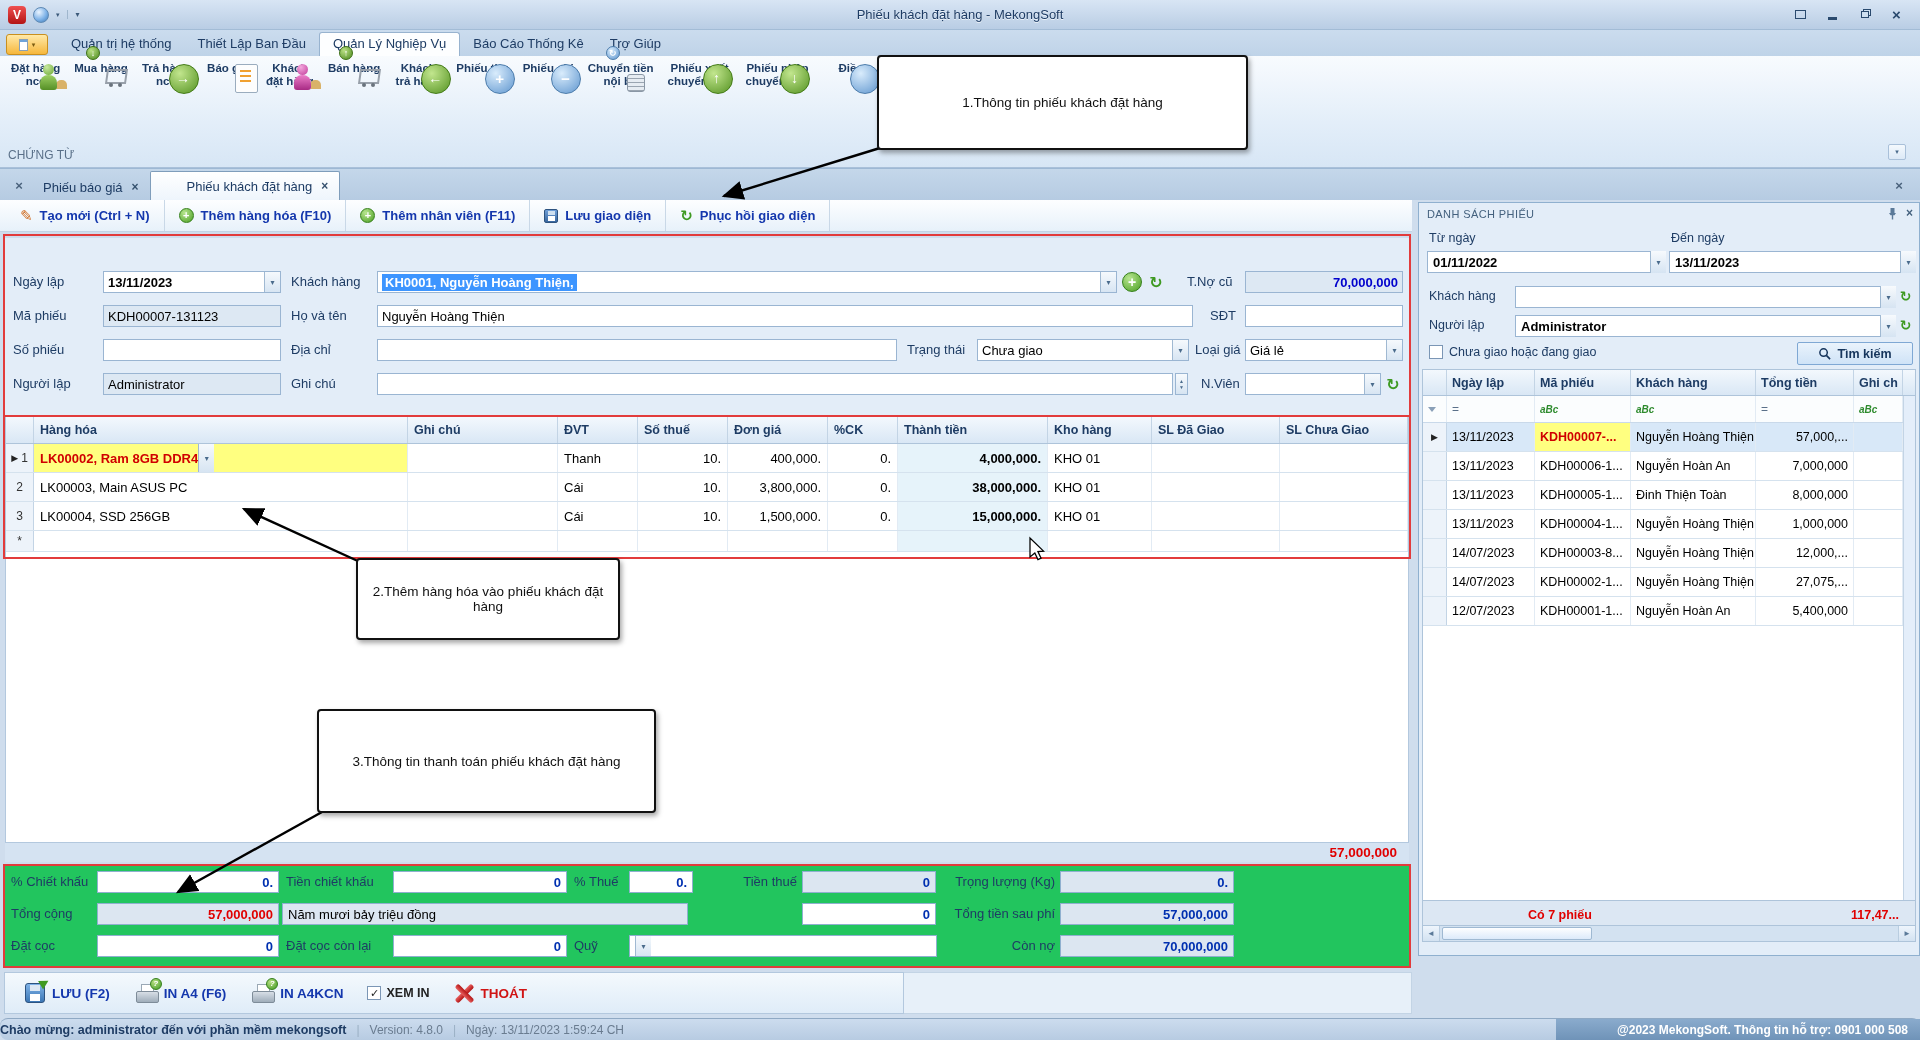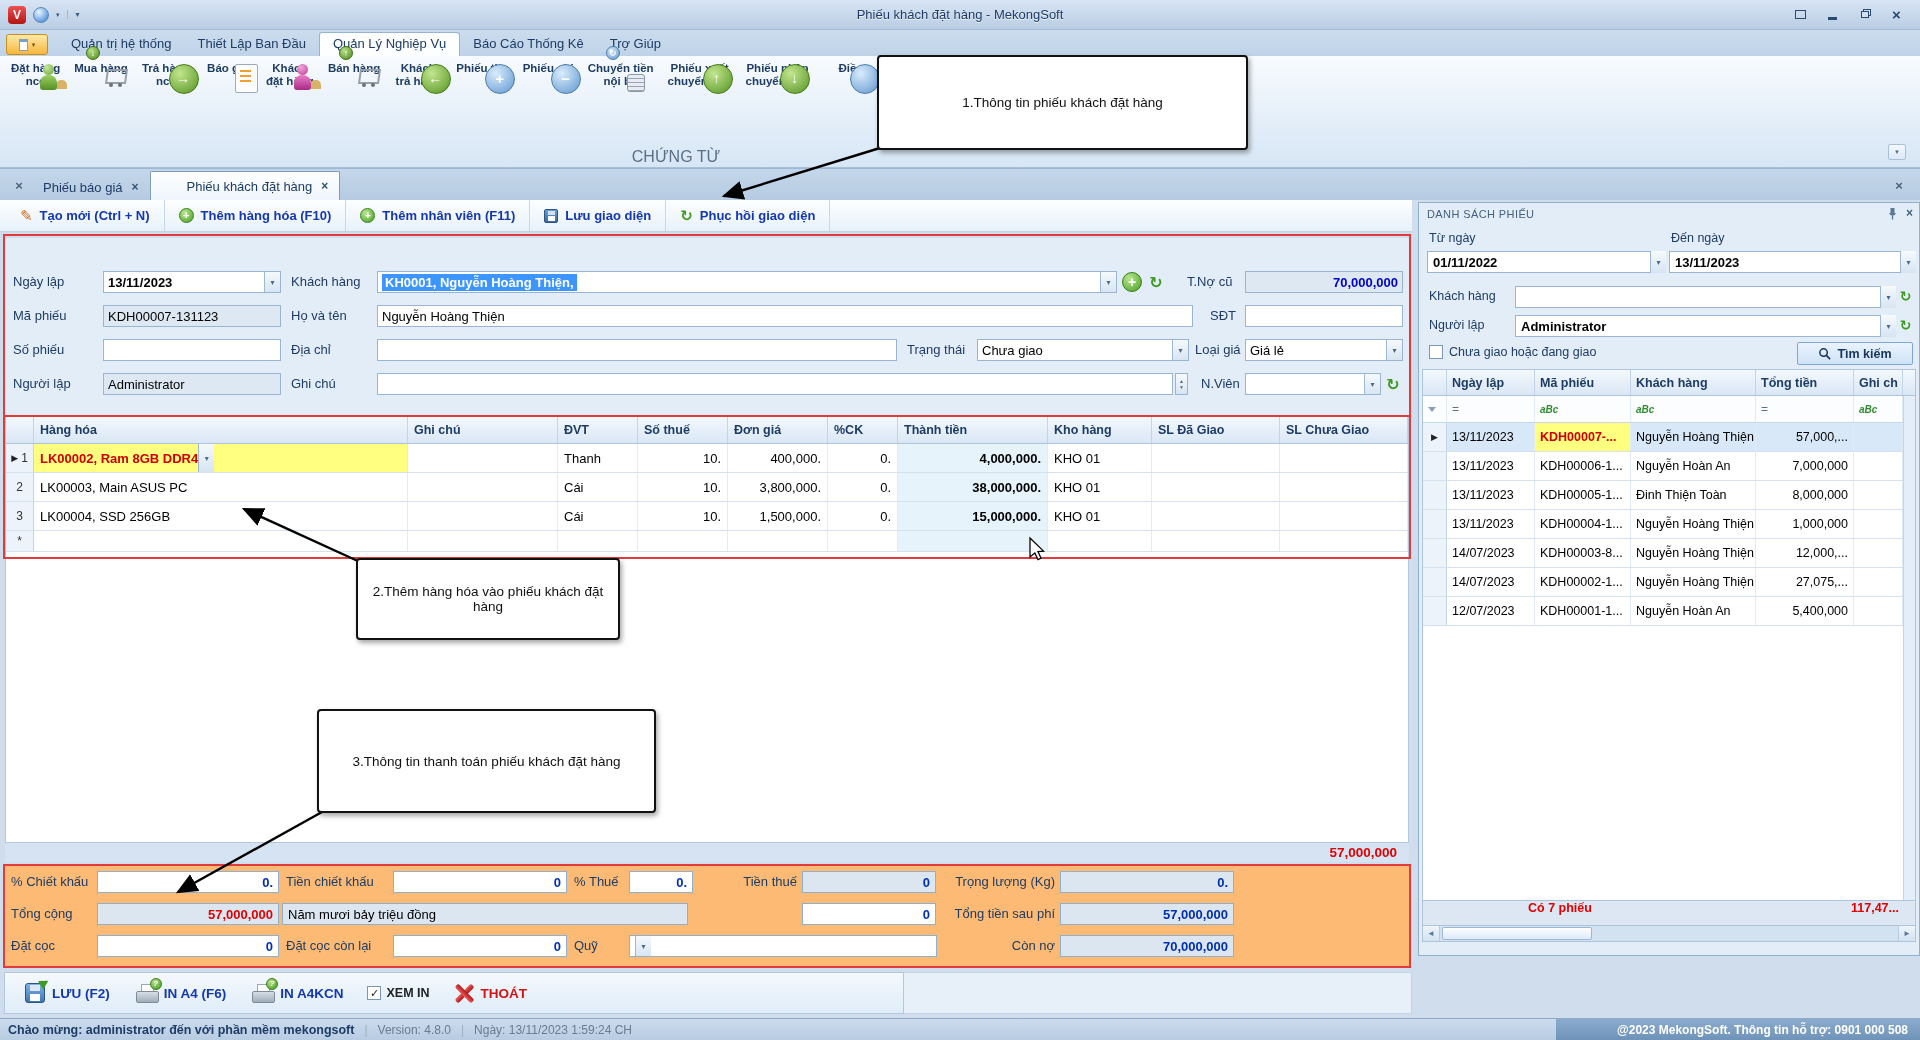--- a/index.html
+++ b/index.html
@@ -43,21 +43,21 @@
 .cart::after{content:"";position:absolute;left:8px;top:21px;width:4px;height:4px;border-radius:50%;background:#6a737d;box-shadow:9px 0 0 0 #6a737d;}
 .ic .badge{position:absolute;right:1px;bottom:2px;width:14px;height:14px;border-radius:50%;background:radial-gradient(circle at 35% 30%,#b9e084,#4d8a1e);border:1px solid #3c7014;color:#fff;font-size:9px;font-weight:bold;display:flex;align-items:center;justify-content:center;line-height:1;}
 .circle-green::before{content:"";position:absolute;left:3px;top:2px;width:28px;height:28px;border-radius:50%;background:radial-gradient(circle at 35% 30%,#c2e68e,#559322);border:1px solid #447c17;}
 .circle-green .arr{position:absolute;left:3px;top:2px;width:28px;height:28px;display:flex;align-items:center;justify-content:center;color:#fff;font-size:14px;font-weight:bold;}
 .circle-blue::before{content:"";position:absolute;left:3px;top:2px;width:28px;height:28px;border-radius:50%;background:radial-gradient(circle at 35% 30%,#d9ecfc,#5f96cf);border:1px solid #4c7cab;}
 .circle-blue .arr{position:absolute;left:3px;top:2px;width:28px;height:28px;display:flex;align-items:center;justify-content:center;color:#fff;font-size:15px;font-weight:bold;}
 .document::before{content:"";position:absolute;left:7px;top:2px;width:21px;height:27px;background:#fdfdfd;border:1px solid #9aacbe;border-radius:2px;}
 .document::after{content:"";position:absolute;left:12px;top:8px;width:11px;height:15px;background:repeating-linear-gradient(#f0a030 0 2px,transparent 2px 5px);}
 .coins::before{content:"";position:absolute;left:6px;top:12px;width:16px;height:16px;background:repeating-linear-gradient(#e6ecf2 0 3px,#9aa5b1 3px 4px);border:1px solid #8a97a5;border-radius:3px;}
 .coins .badge{background:radial-gradient(circle at 35% 30%,#d9ecfc,#5f96cf);border-color:#4c7cab;font-size:9px;}
-.group-label{position:absolute;left:16px;top:92px;width:1320px;text-align:center;font-size:16px;color:#5a7089;}
+.group-label{position:absolute;left:8px;top:92px;width:1320px;text-align:left;font-size:12px;color:#5a7089;}
 .ribbon-more{position:absolute;right:14px;top:88px;width:18px;height:16px;border:1px solid #a9c0d9;border-radius:2px;background:linear-gradient(#f4f9fd,#dce9f6);display:flex;align-items:center;justify-content:center;font-size:7px;color:#4a6b8c;}
 
 
 #doctabs{position:absolute;left:0;top:168px;width:1920px;height:32px;background:linear-gradient(#c4d7ea,#b6cbe2);border-top:1px solid #9db8d4;display:flex;align-items:flex-end;padding:0 8px 0 6px;}
 .tabx{width:26px;height:24px;margin-bottom:3px;display:flex;align-items:center;justify-content:center;color:#4a627c;font-size:13px;font-weight:bold;}
 .doctab{height:26px;display:flex;align-items:center;gap:9px;padding:0 11px;font-size:13px;color:#1e3c64;}
 .doctab.active{background:linear-gradient(#ffffff,#eef5fc);border:1px solid #7f9dbb;border-bottom:none;border-radius:2px 2px 0 0;height:29px;padding-left:36px;}
 .doctab .x{font-size:12px;font-weight:bold;color:#35516e;}
 .tabx.right{margin-left:auto;}
 
@@ -99,21 +99,21 @@
 .gc{font-size:13px;color:#000;display:flex;align-items:center;padding:0 6px;border-right:1px solid #e2ebf4;overflow:hidden;white-space:nowrap;}
 .gc.sel{justify-content:center;gap:3px;background:#edf3fa;border-right:1px solid #c3d4e5;font-size:12px;color:#333;}
 .gc.sel .cur{font-size:9px;color:#222;}
 .c-num{justify-content:flex-end;}
 .c-total{background:#e6f3fa;font-weight:bold;justify-content:flex-end;}
 .prod-sel{background:#ffff80;color:#d00000;font-weight:bold;padding-right:0;}
 .cw0{width:28px;flex:0 0 28px}.cw1{width:374px;flex:0 0 374px}.cw2{width:150px;flex:0 0 150px}.cw3{width:80px;flex:0 0 80px}.cw4{width:90px;flex:0 0 90px}.cw5{width:100px;flex:0 0 100px}.cw6{width:70px;flex:0 0 70px}.cw7{width:150px;flex:0 0 150px}.cw8{width:104px;flex:0 0 104px}.cw9{width:128px;flex:0 0 128px}.cw10{width:128px;flex:0 0 128px}
 #gridfooter{position:absolute;left:5px;top:842px;width:1404px;height:20px;background:#d5e3f2;border-top:1px solid #b3c8de;display:flex;align-items:center;justify-content:flex-end;padding-right:12px;font-size:13.5px;font-weight:bold;color:#e00000;}
 
 
-#paysec{position:absolute;left:5px;top:866px;width:1404px;height:100px;background:#fdba74;}
+#paysec{position:absolute;left:5px;top:866px;width:1404px;height:100px;background:#22c55e;}
 .plabel{position:absolute;font-size:13px;color:#1e3c64;height:22px;line-height:22px;}
 .plabel.r{text-align:right;}
 .pfield{position:absolute;height:22px;border:1px solid #8fb0cf;background:#fff;font-size:13px;font-weight:bold;color:#0030b0;display:flex;align-items:center;justify-content:flex-end;padding:0 5px;overflow:hidden;}
 .pfield.ro{background:#dce6f1;}
 .pfield.red{color:#e00000;}
 .pfield.words{justify-content:flex-start;font-weight:normal;color:#000;}
 
 
 #btnbar{position:absolute;left:4px;top:972px;width:900px;height:42px;background:linear-gradient(#f4f9fd,#dfecf8);border:1px solid #b3c8de;display:flex;align-items:center;gap:2px;padding-left:8px;}
 #btnbar-ext{position:absolute;left:904px;top:972px;width:508px;height:42px;background:#e7f0f9;border:1px solid #c3d4e5;border-left:none;}
@@ -128,21 +128,21 @@
 .i-printer::after{content:"";position:absolute;left:0;top:7px;width:21px;height:10px;background:linear-gradient(#d7dee6,#9fadba);border:1px solid #7e8c99;border-radius:2px;}
 .badge-q{position:absolute;right:-5px;top:-6px;width:12px;height:12px;border-radius:50%;background:radial-gradient(circle at 35% 30%,#b9e084,#3f9a22);border:1px solid #35801a;color:#fff;font-size:8px;font-weight:bold;display:flex;align-items:center;justify-content:center;z-index:2;}
 .chk-wrap{display:flex;align-items:center;gap:5px;padding:0 10px;font-size:12.5px;font-weight:bold;color:#222;}
 .chkbox{width:14px;height:14px;background:#fff;border:1px solid #7b96b5;font-size:11px;line-height:12px;color:#222;display:flex;align-items:center;justify-content:center;}
 .i-x{width:20px;height:20px;position:relative;}
 .i-x::before,.i-x::after{content:"";position:absolute;left:8px;top:-1px;width:5px;height:23px;background:linear-gradient(90deg,#e86060,#b31414);border-radius:2px;}
 .i-x::before{transform:rotate(45deg);}
 .i-x::after{transform:rotate(-45deg);}
 
 
-#statusbar{position:absolute;left:0;top:1018px;width:1920px;height:22px;background:linear-gradient(#ccdcee,#b7cbe2);border-top:1px solid #8fa9c4;display:flex;align-items:center;padding-left:8px;font-size:12px;color:#6a7c90;gap:10px;}
+#statusbar{position:absolute;left:0;top:1018px;width:1920px;height:22px;background:linear-gradient(#ccdcee,#b7cbe2);border-top:1px solid #8fa9c4;display:flex;align-items:center;font-size:12px;color:#6a7c90;gap:10px;border-radius:8px;}
 .sb-welcome{font-weight:bold;color:#1e3c64;font-size:12.5px;}
 .sb-sep{color:#9ab0c4;}
 #sb-right{position:absolute;right:0;top:0;height:100%;min-width:364px;background:linear-gradient(#8aabcd,#6f93b8);color:#fff;font-weight:bold;font-size:12px;display:flex;align-items:center;justify-content:flex-end;padding:0 12px;margin-left:32px;}
 
 
 #panel{position:absolute;left:1418px;top:202px;width:502px;height:754px;background:#e3edf8;border:1px solid #8fb0cf;}
 .p-title{position:absolute;left:8px;top:5px;font-size:11px;color:#44617e;letter-spacing:.4px;}
 .p-icons{position:absolute;right:6px;top:3px;display:flex;gap:8px;align-items:center;color:#44617e;font-size:12px;font-weight:bold;}
 .pl{position:absolute;font-size:12.5px;color:#1e3c64;}
 .pf{position:absolute;height:22px;background:#fff;border:1px solid #9ab5d2;display:flex;align-items:center;font-size:13px;font-weight:bold;color:#000;padding-left:5px;}
@@ -158,21 +158,21 @@
 .abc{color:#2e8b2e;font-size:10px;font-weight:bold;font-style:italic;}
 .funnel{width:0;height:0;border-left:4px solid transparent;border-right:4px solid transparent;border-top:5px solid #8aa0b8;position:relative;}
 .prow{display:flex;height:29px;border-bottom:1px solid #d5e2ee;font-size:12.5px;}
 .prow.sel-row{background:#d8e8f8;}
 .pc{display:flex;align-items:center;padding:0 5px;border-right:1px solid #e2ebf4;color:#000;overflow:hidden;white-space:nowrap;}
 .pc.rr{justify-content:flex-end;}
 .pc.code-hl{background:#ffff80;color:#d00000;font-weight:bold;}
 .pc.psel{justify-content:center;background:#edf3fa;border-right:1px solid #c3d4e5;font-size:9px;color:#222;}
 .pw0{width:24px;flex:0 0 24px}.pw1{width:88px;flex:0 0 88px}.pw2{width:96px;flex:0 0 96px}.pw3{width:125px;flex:0 0 125px}.pw4{width:98px;flex:0 0 98px}.pw5{width:49px;flex:0 0 49px}
 .pvs{position:absolute;right:0;top:26px;bottom:0;width:12px;background:#e4eefa;border-left:1px solid #c3d4e5;}
-#pfoot{position:absolute;left:3px;top:698px;width:494px;height:28px;background:#dce7f3;border:1px solid #aec4da;border-top:none;display:flex;align-items:flex-start;font-size:12.5px;font-weight:bold;color:#e00000;}
+#pfoot{position:absolute;left:3px;top:698px;width:494px;height:28px;background:#dce7f3;border:1px solid #aec4da;border-top:none;display:flex;align-items:center;font-size:12.5px;font-weight:bold;color:#e00000;}
 #pfoot .cnt{margin-left:105px;}
 #pfoot .tot{margin-left:auto;padding-right:16px;}
 #pscroll{position:absolute;left:3px;top:722px;width:494px;height:17px;background:#d3e2f1;border:1px solid #aec4da;display:flex;align-items:center;}
 .scr-arr{width:17px;height:100%;display:flex;align-items:center;justify-content:center;font-size:8px;color:#5b7a99;background:linear-gradient(#eef5fc,#d3e2f1);border-right:1px solid #b9cde0;}
 .scr-arr.right{margin-left:auto;border-right:none;border-left:1px solid #b9cde0;}
 .scr-thumb{width:150px;height:13px;margin-left:2px;background:linear-gradient(#fdfeff,#dceafa);border:1px solid #9fb9d2;border-radius:2px;}
 
 
 .note{position:absolute;background:#fff;border:2px solid #111;border-radius:4px;box-shadow:2px 3px 5px rgba(0,0,0,.35);display:flex;align-items:center;justify-content:center;text-align:center;font-size:13.5px;color:#111;z-index:60;padding:6px 14px;}
 #overlay{position:absolute;left:0;top:0;width:1920px;height:1040px;pointer-events:none;z-index:50;}

